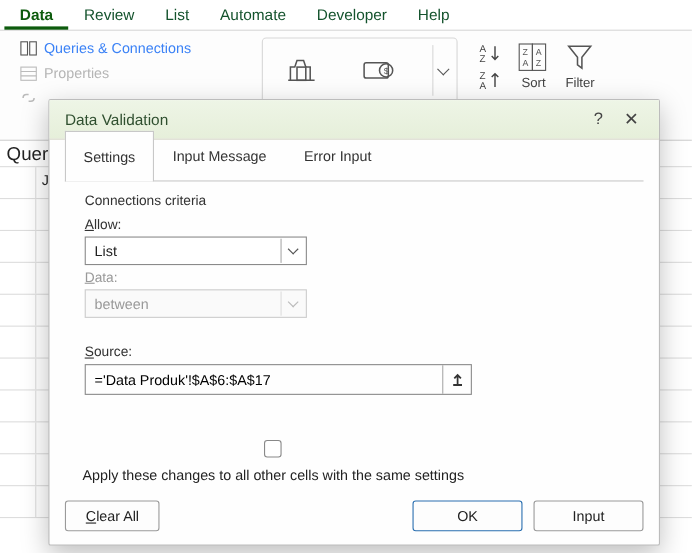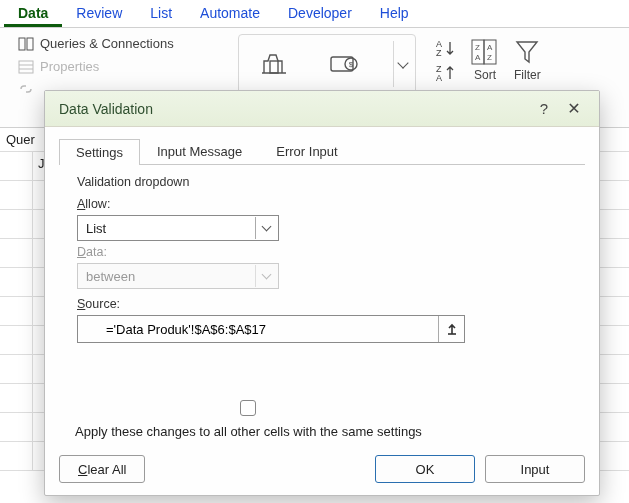--- a/index.html
+++ b/index.html
@@ -1,55 +1,55 @@
 <!DOCTYPE html>
 <html><head>
 <meta charset="utf-8">
 <style>
   * { box-sizing: border-box; font-family: "Segoe UI", Arial, sans-serif; }
   body { margin: 0; width: 629px; height: 503px; background: #fff; overflow: hidden; font-size: 13px; color: #222; }
 
   
   .ribbon-tabs { display: flex; align-items: flex-end; gap: 0; padding: 20px 0 0 4px; height: 28px; border-bottom: 1px solid #d0d0d0; }
-  .ribbon-tab { padding: 4px 14px 6px 14px; font-size: 14px; color: #1d4ed8; cursor: pointer; }
+  .ribbon-tab { padding: 4px 14px 6px 14px; font-size: 14px; color: #14532d; cursor: pointer; }
   .ribbon-tab.active { color: #0d5b0d; font-weight: 600; border-bottom: 3px solid #0d5b0d; padding-bottom: 3px; }
 
   
   .ribbon-body { display: flex; align-items: flex-start; height: 100px; padding: 6px 0 0 14px; border-bottom: 1px solid #d0d0d0; background: #fdfdfd; }
   .queries-group { display: flex; flex-direction: column; gap: 4px; width: 200px; }
-  .q-item { display: flex; align-items: center; gap: 6px; font-size: 13px; color: #404040; padding: 2px 4px; }
+  .q-item { display: flex; align-items: center; gap: 6px; font-size: 13px; color: #3b82f6; padding: 2px 4px; }
   .q-item.dis { color: #b5b5b5; }
   .q-icon { width: 16px; height: 14px; display: inline-block; }
 
   .big-buttons { display: flex; align-items: center; border: 1px solid #d8d8d8; border-radius: 4px; margin-left: 24px; padding: 6px 4px 6px 18px; height: 60px; gap: 36px; }
   .big-btn-icon { width: 34px; height: 34px; display: flex; align-items: center; justify-content: center; }
   .dd-split { width: 18px; border-left: 1px solid #d8d8d8; align-self: stretch; display:flex; align-items:center; justify-content:center; margin-left:-4px; }
   .chev { width: 8px; height: 8px; border-right: 1.2px solid #555; border-bottom: 1.2px solid #555; transform: rotate(45deg); margin-top:-3px; }
 
   .sort-group { display:flex; flex-direction:row; gap:14px; align-items:flex-start; margin-left:18px; padding-top:4px;}
   .sort-col { display:flex; flex-direction:column; align-items:center; gap:2px; font-size:12px; color:#444;}
   .sort-pair { display:flex; flex-direction:column; gap:2px; }
   .cellref-row { display:flex; align-items:center; height:24px; border-bottom:1px solid #ddd; }
-  .cellref { width:58px; text-align:left; padding-left:6px; font-size:13px; }
+  .cellref { width:58px; text-align:left; padding-left:6px; font-size:17px; }
   .grid { }
   .row { height:29px; border-bottom:1px solid #ddd; display:flex; }
   .rowhdr { width:33px; border-right:1px solid #ddd; }
   .cell { width:58px; border-right:1px solid #ddd; padding:4px 5px; font-size:13px; }
   .cell.it { font-style: italic; text-align:right; padding-right:4px; }
 
   
   .backdrop { position: absolute; left: 44px; top: 90px; width: 556px; height: 406px; background: #fefefe; border: 1px solid #bcbcbc; box-shadow: 0 8px 24px rgba(0,0,0,0.25); border-radius: 2px; }
   .titlebar { height: 36px; background: linear-gradient(#eef5e6,#e6efda); display:flex; align-items:center; padding: 0 10px 0 14px; border-bottom:1px solid #d6d6c8; }
   .titlebar .t { flex:1; font-size:14px; color:#2f4f2f; }
   .titlebar .help, .titlebar .close { width:30px; text-align:center; font-size:15px; color:#444; cursor:pointer; }
   .titlebar .close { font-size:16px; }
 
   .dlg-body { padding: 10px 14px 12px 14px; position:relative; height:calc(100% - 36px); }
   .tabstrip { display:flex; align-items:flex-end; height:28px; border-bottom:1px solid #c8c8c8; margin-bottom:10px; }
-  .dtab { padding:5px 16px; font-size:13px; color:#333; border:1px solid transparent; border-bottom:none; cursor:pointer; }
+  .dtab { padding:15px 16px; font-size:13px; color:#333; border:1px solid transparent; border-bottom:none; cursor:pointer; }
   .dtab.active { border-color:#c8c8c8; background:#fefefe; position:relative; top:1px; }
   .section-title { font-size:12.5px; color:#333; margin:2px 18px 8px 18px; }
   .form-area { padding: 0 18px; display:flex; gap:28px; }
   .left-col { width:190px; }
   .lbl { font-size:12.5px; color:#333; margin-bottom:4px; }
   .lbl.dis { color:#999; }
   .lbl .u { text-decoration: underline; }
   .combo { position:relative; width:202px; height:26px; border:1px solid #8a8a8a; background:#fff; display:flex; align-items:center; padding:0 8px; margin-bottom:4px; }
   .combo.dis { border-color:#ccc; color:#999; background:#fafafa; }
   .combo .arrow { position:absolute; right:1px; top:1px; bottom:1px; width:22px; border-left:1px solid #aaa; display:flex; align-items:center; justify-content:center; }
@@ -57,22 +57,22 @@
   .combo .chev2 { width:7px; height:7px; border-right:1.2px solid #555; border-bottom:1.2px solid #555; transform:rotate(45deg); margin-top:-3px;}
   .combo.dis .chev2 { border-color:#bbb; }
 
   .right-col { padding-top:18px; }
   .chk-row { display:flex; align-items:center; gap:8px; font-size:12.5px; margin-bottom:8px; }
   .chk { width:16px; height:16px; border-radius:3px; background:#1a73e8; display:flex; align-items:center; justify-content:center; }
   .chk svg { width:11px; height:11px; }
   .chk.empty { background:#fff; border:1px solid #888; }
   .chk-row .u { text-decoration: underline; }
 
-  .src-row { padding:0 18px; margin-top:4px; }
-  .src-input-wrap { position:relative; width:388px; height:28px; border:1px solid #8a8a8a; display:flex; align-items:center;padding-left:20px; }
+  .src-row { padding:0 18px; margin-top:20px; }
+  .src-input-wrap { position:relative; width:352px; height:28px; border:1px solid #8a8a8a; display:flex; align-items:center; }
   .src-input { flex:1; border:none; outline:none; padding:0 8px; font-size:13px; background:transparent; }
   .range-btn { width:26px; align-self:stretch; border-left:1px solid #aaa; display:flex; align-items:center; justify-content:center; cursor:pointer; }
 
   .apply-row { position:absolute; left:30px; bottom:56px; display:flex; align-items:center; gap:8px; font-size:13px;flex-direction:column; }
 
   .btn-row { position:absolute; left:14px; right:14px; bottom:12px; display:flex; align-items:center; }
   .btn { height:28px; border:1px solid #9a9a9a; background:#fdfdfd; border-radius:3px; font-size:13px; padding:0 18px; cursor:pointer; display:flex; align-items:center; justify-content:center; }
   .btn .u { text-decoration: underline; }
   .btn.primary { border-color:#2a6fb0; }
   .spacer { flex:1; }
@@ -234,21 +234,21 @@
     <div class="help">?</div>
     <div class="close">✕</div>
   </div>
   <div class="dlg-body">
     <div class="tabstrip">
       <div class="dtab active">Settings</div>
       <div class="dtab">Input Message</div>
       <div class="dtab">Error Input</div>
     </div>
 
-    <div class="section-title">Validation dropdown</div>
+    <div class="section-title">Connections criteria</div>
 
     <div class="form-area">
       <div class="left-col">
         <div class="lbl"><span class="u">A</span>llow:</div>
         <div class="combo">
           <span>List</span>
           <div class="arrow">
               <div class="chev2"></div>
             </div>
         </div>

